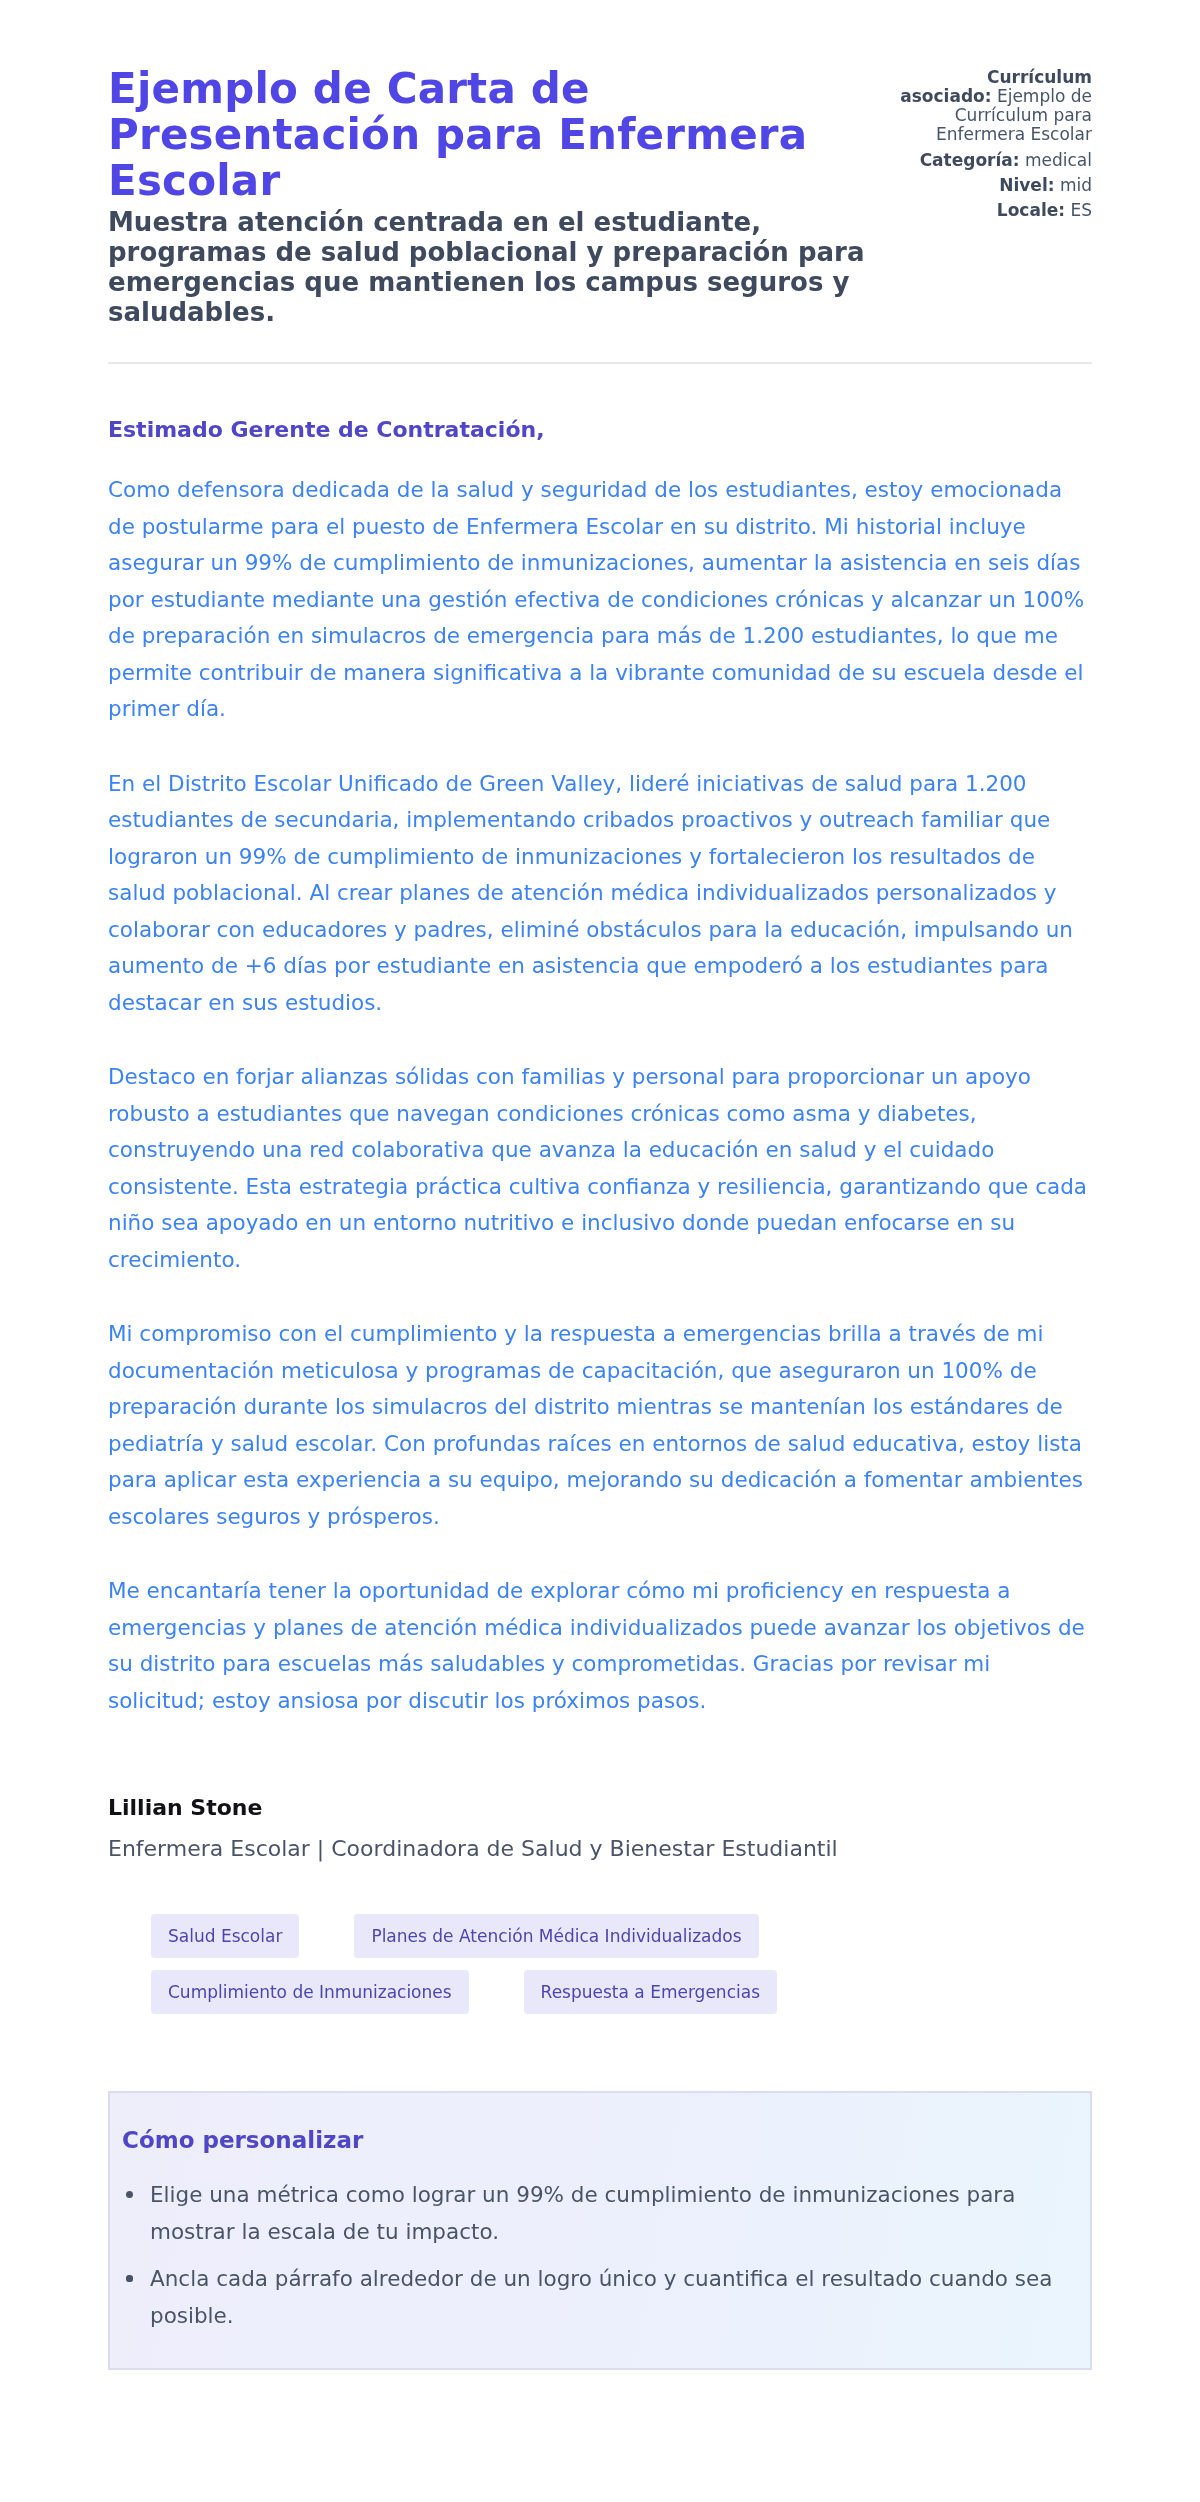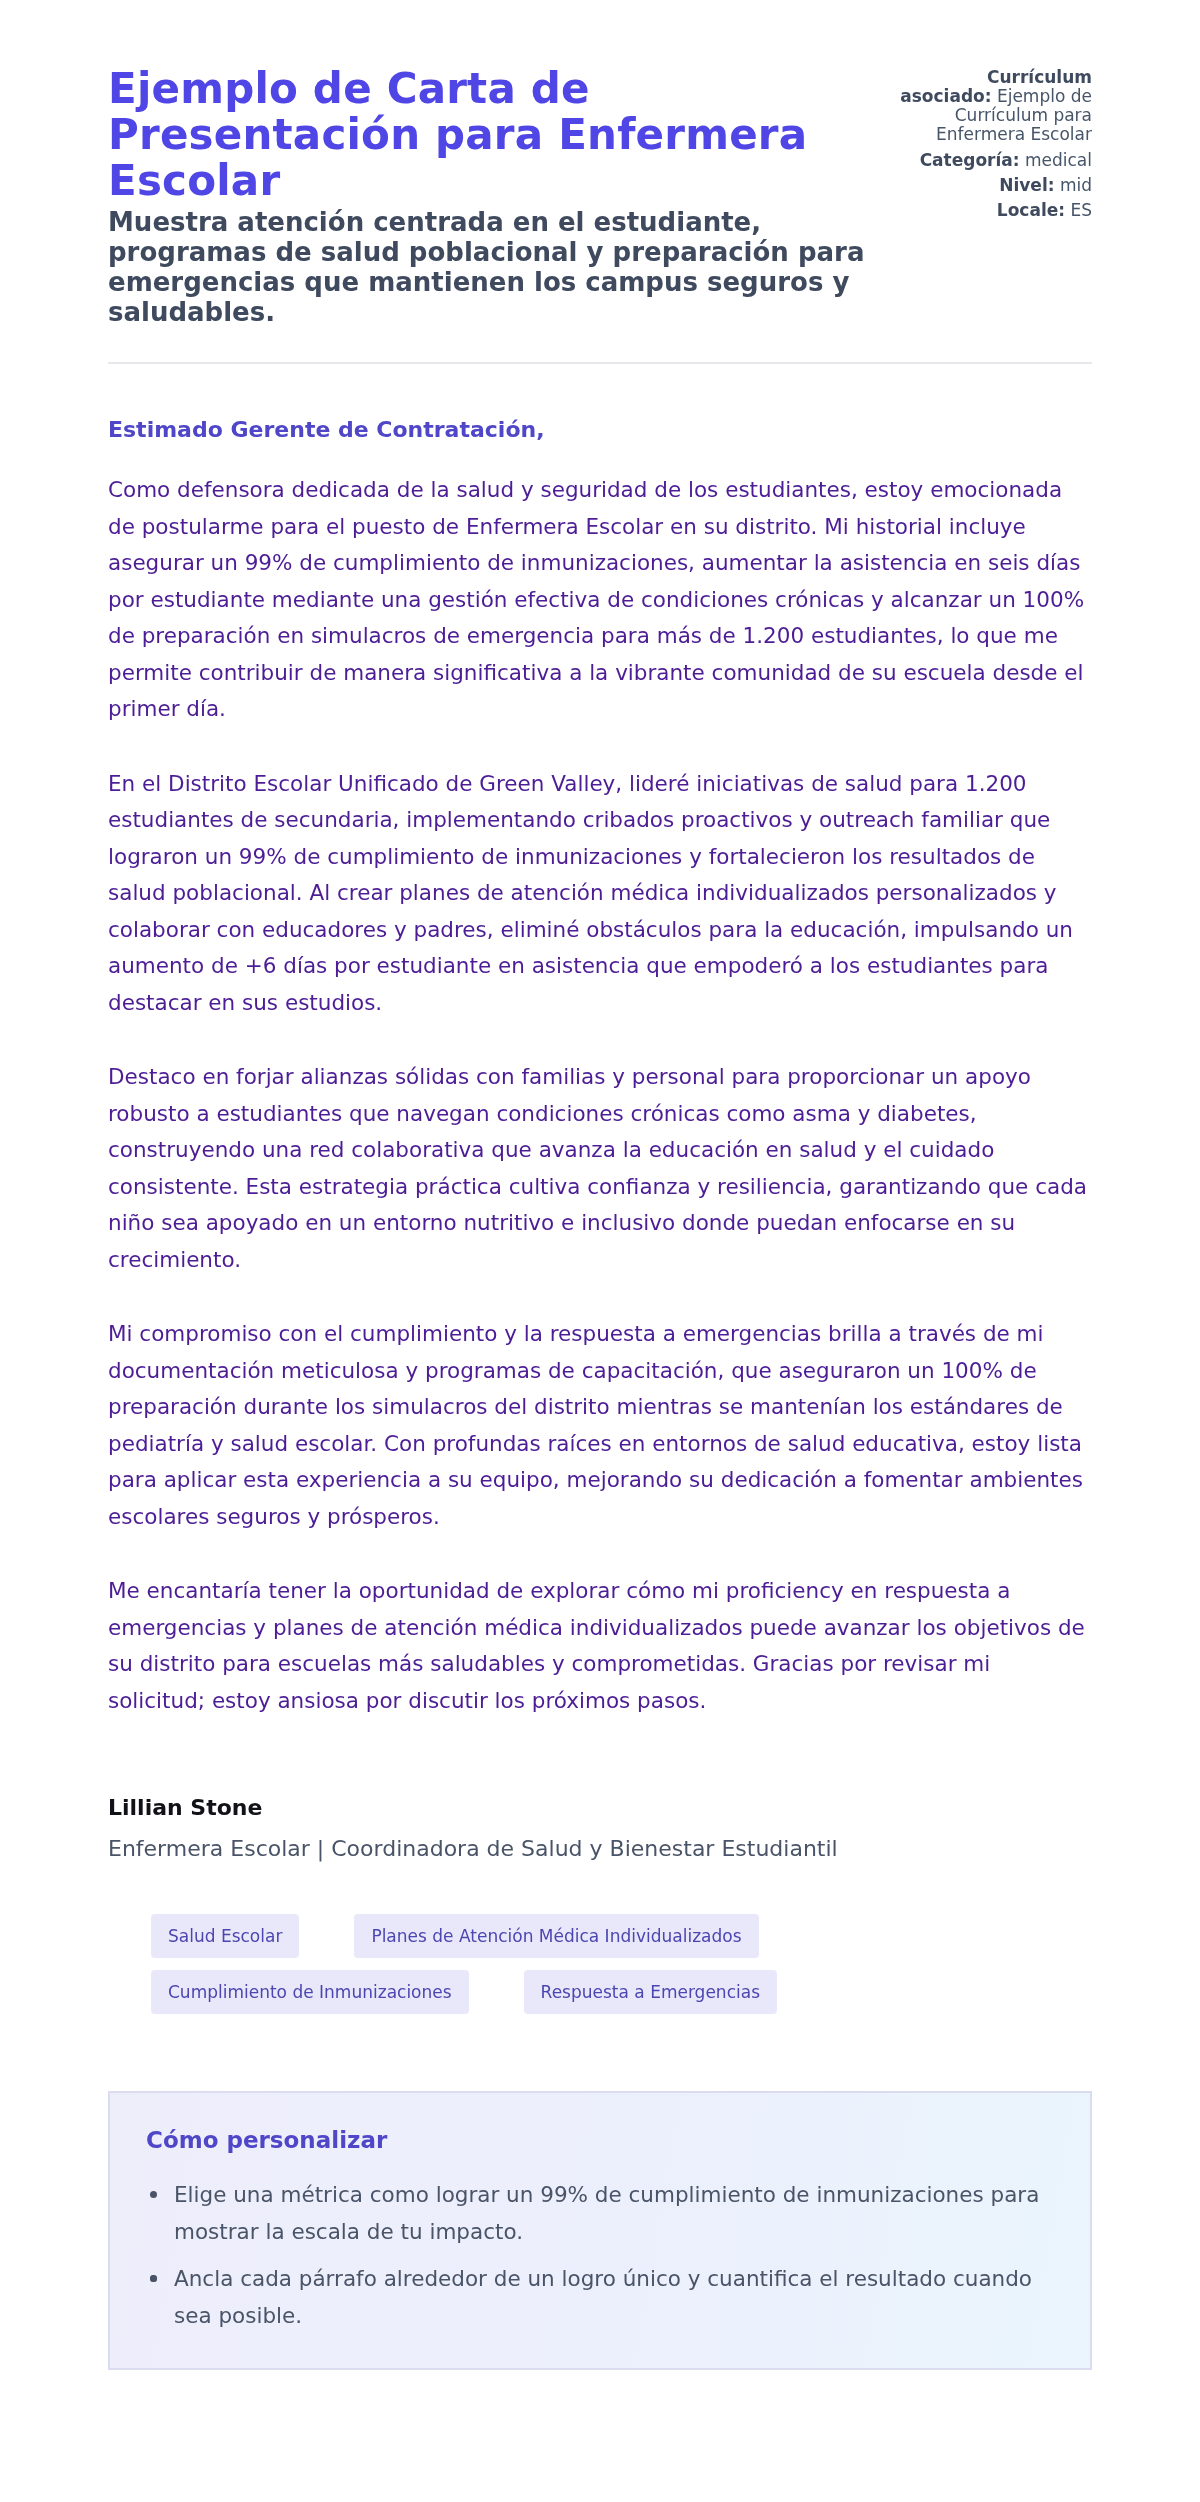--- a/index.html
+++ b/index.html
@@ -56,21 +56,21 @@
       margin-top: 52px;
       font-size: 22px;
       line-height: 28px;
       font-weight: bold;
       color: #4f46c8;
     }
     .body-text { margin-top: 28px; }
     .para {
       font-size: 21.5px;
       line-height: 36.5px;
-      color: #4c1d95;
+      color: #3b82f6;
       margin-bottom: 38px;
     }
     .signature { margin-top: 75px; }
     .sig-name {
       font-size: 22px;
       line-height: 28px;
       font-weight: bold;
       color: #111118;
     }
     .sig-role {
@@ -92,21 +92,21 @@
       font-size: 17px;
       line-height: 20px;
       padding: 12px 17px;
       border-radius: 4px;
       margin-left: 43px;
     }
     .tip {
       margin-top: 77px;
       border: 2px solid #dcdcf0;
       background: linear-gradient(100deg, #eeeefb 0%, #ecf0fc 55%, #eaf5fd 100%);
-      padding: 32px 28px 34px 36px;
+      padding: 32px 28px 34px 12px;
     }
     .tip-title {
       font-size: 23px;
       line-height: 30px;
       font-weight: bold;
       color: #4f46c8;
     }
     .tip-list {
       margin-top: 21px;
       list-style: none;

